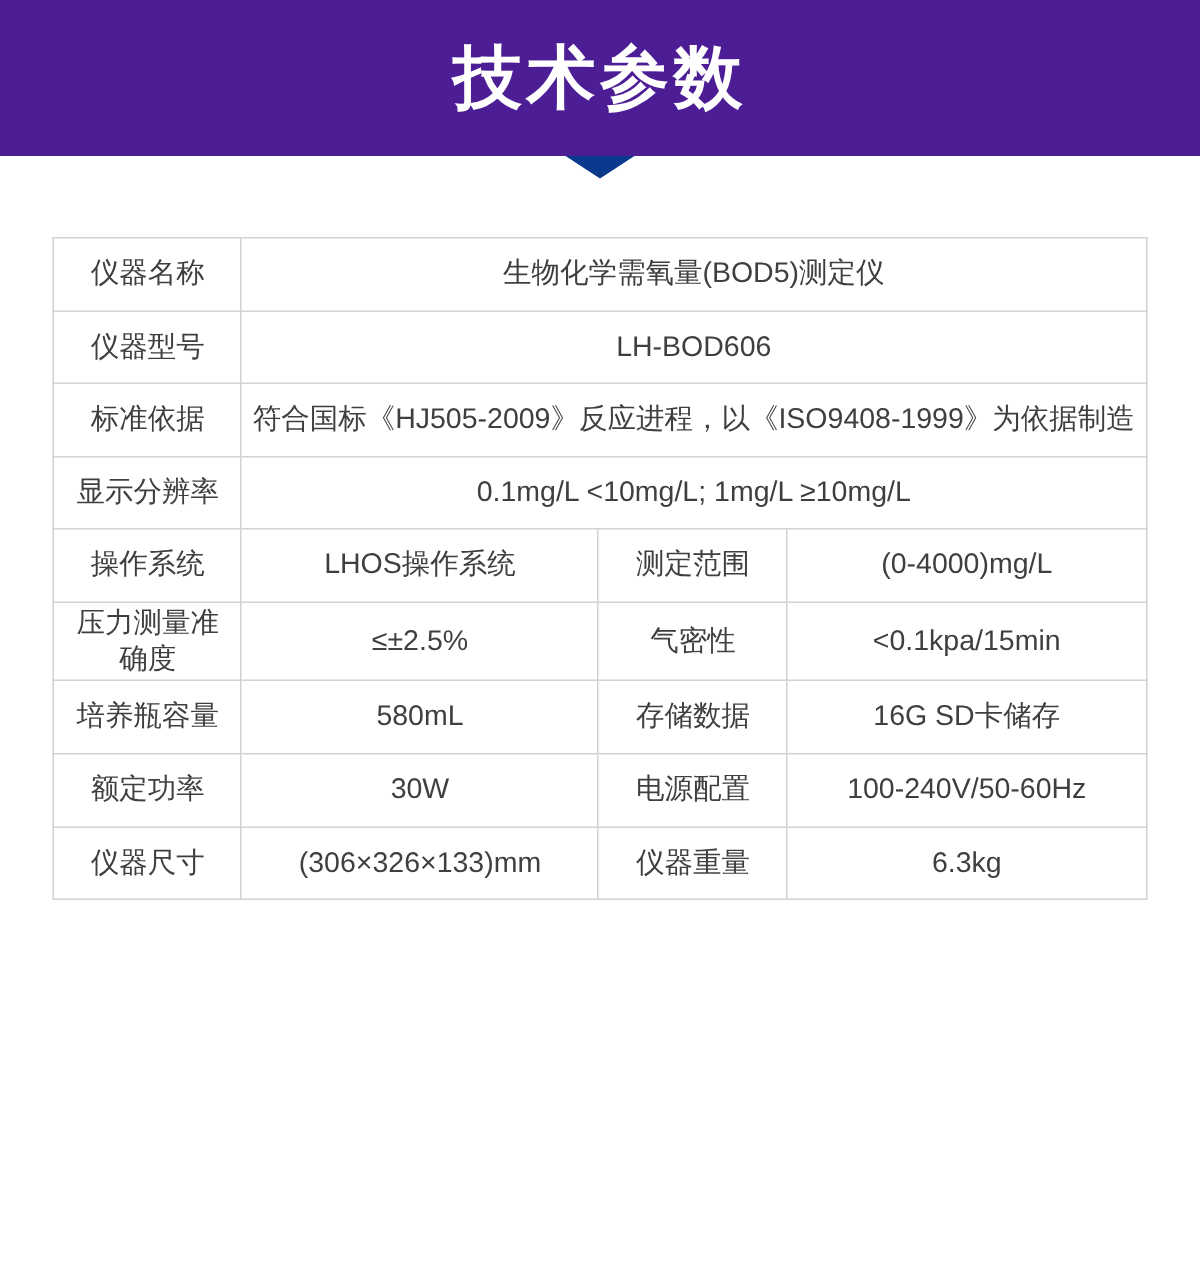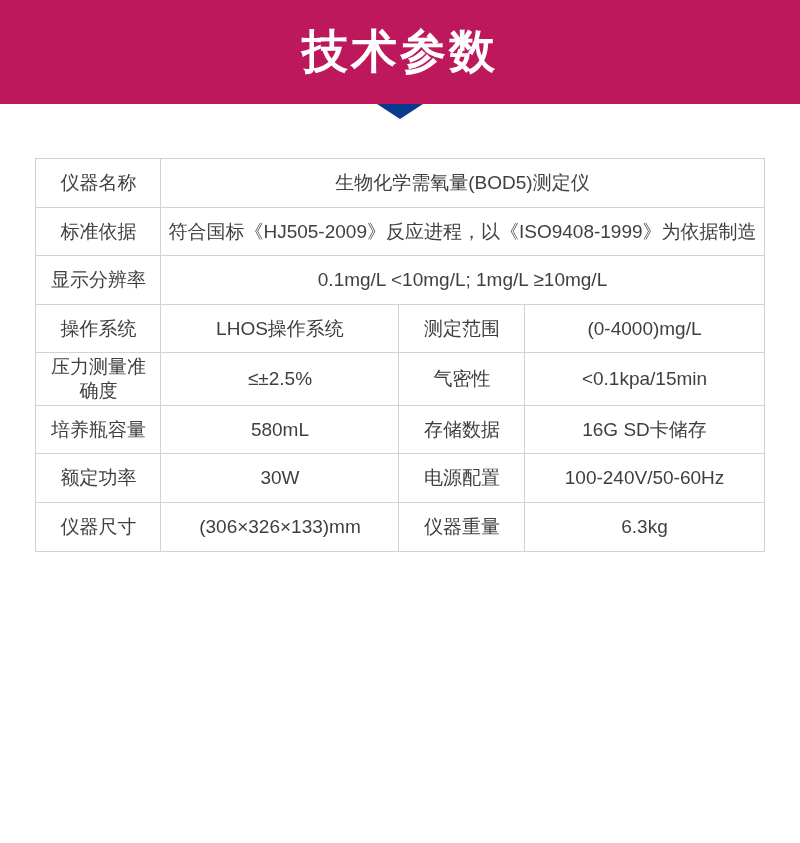--- a/index.html
+++ b/index.html
@@ -55,39 +55,43 @@
     margin-top: 18px;
   }
   col.c-label1 { width: 125px; }
   col.c-value1 { width: 238px; }
   col.c-label2 { width: 126px; }
   col.c-value2 { width: 239px; }
 </style>
 </head>
 <body>
 
-<header class="banner" style="background: #be185d;">
+<header class="banner" style="background: #4c1d95;">
   <h1>技术参数</h1>
 </header>
 <div class="banner-arrow" style="border-top-color: rgb(10, 57, 142);"></div>
 
 <main class="content">
   <table class="spec-table">
     <colgroup>
       <col class="c-label1">
         <col class="c-value1">
         <col class="c-label2">
         <col class="c-value2">
     </colgroup>
     <tbody>
   <tr>
     <td>仪器名称</td>
     <td colspan="3">生物化学需氧量(BOD5)测定仪</td>
   </tr>
 
+  <tr>
+    <td>仪器型号</td>
+    <td colspan="3">LH-BOD606</td>
+  </tr>
 
   <tr>
     <td>标准依据</td>
     <td colspan="3">符合国标《HJ505-2009》反应进程，以《ISO9408-1999》为依据制造</td>
   </tr>
 
   <tr>
     <td>显示分辨率</td>
     <td colspan="3">0.1mg/L &lt;10mg/L; 1mg/L ≥10mg/L</td>
   </tr>

